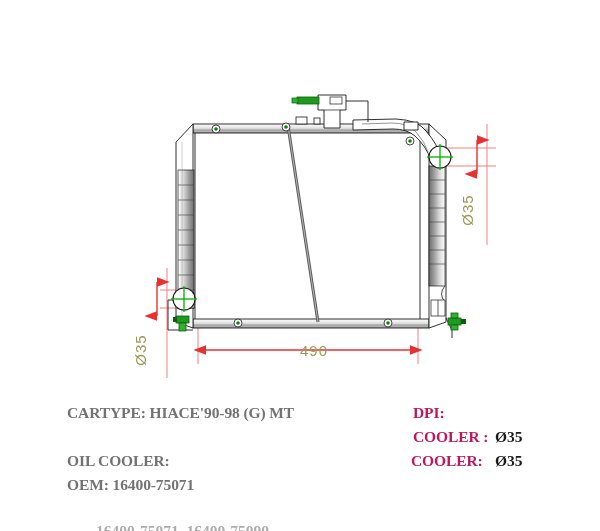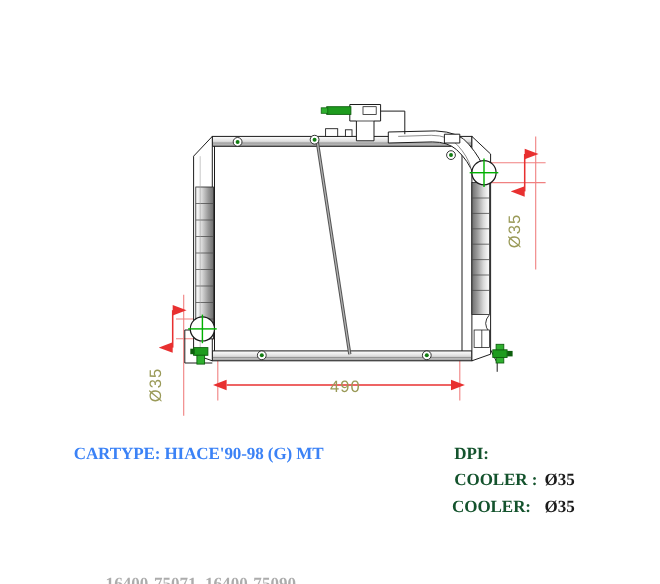--- a/index.html
+++ b/index.html
@@ -39,31 +39,31 @@
     position: relative;
     height: 24px;
   }
 
   .spec-left {
     position: absolute;
     left: 67px;
     top: 0;
     font-size: 15.5px;
     font-weight: bold;
-    color: #3b82f6;
+    color: #737373;
     white-space: pre;
     letter-spacing: -0.1px;
   }
   .spec-right {
     position: absolute;
     left: 413px;
     top: 0;
     font-size: 15.5px;
     font-weight: bold;
-    color: #14532d;
+    color: #be185d;
     white-space: pre;
     letter-spacing: -0.1px;
   }
   .spec-right-val {
     position: absolute;
     left: 495px;
     top: 0;
     font-size: 15.5px;
     font-weight: bold;
     color: #1b1b1b;
@@ -287,17 +287,21 @@
 <div id="spec-block">
   <div class="spec-row">
     <div class="spec-left">CARTYPE: HIACE'90-98 (G) MT</div>
     <div class="spec-right">DPI:</div>
   </div>
   <div class="spec-row">
     <div class="spec-right">COOLER :</div>
     <div class="spec-right-val">Ø35</div>
   </div>
   <div class="spec-row">
+    <div class="spec-left">OIL COOLER:</div>
     <div class="spec-right wide">COOLER:</div>
     <div class="spec-right-val">Ø35</div>
   </div>
+  <div class="spec-row">
+    <div class="spec-left">OEM: 16400-75071</div>
+  </div>
   <div class="spec-clipped">16400-75071  16400-75090</div>
 </div>
 
 </body></html>

